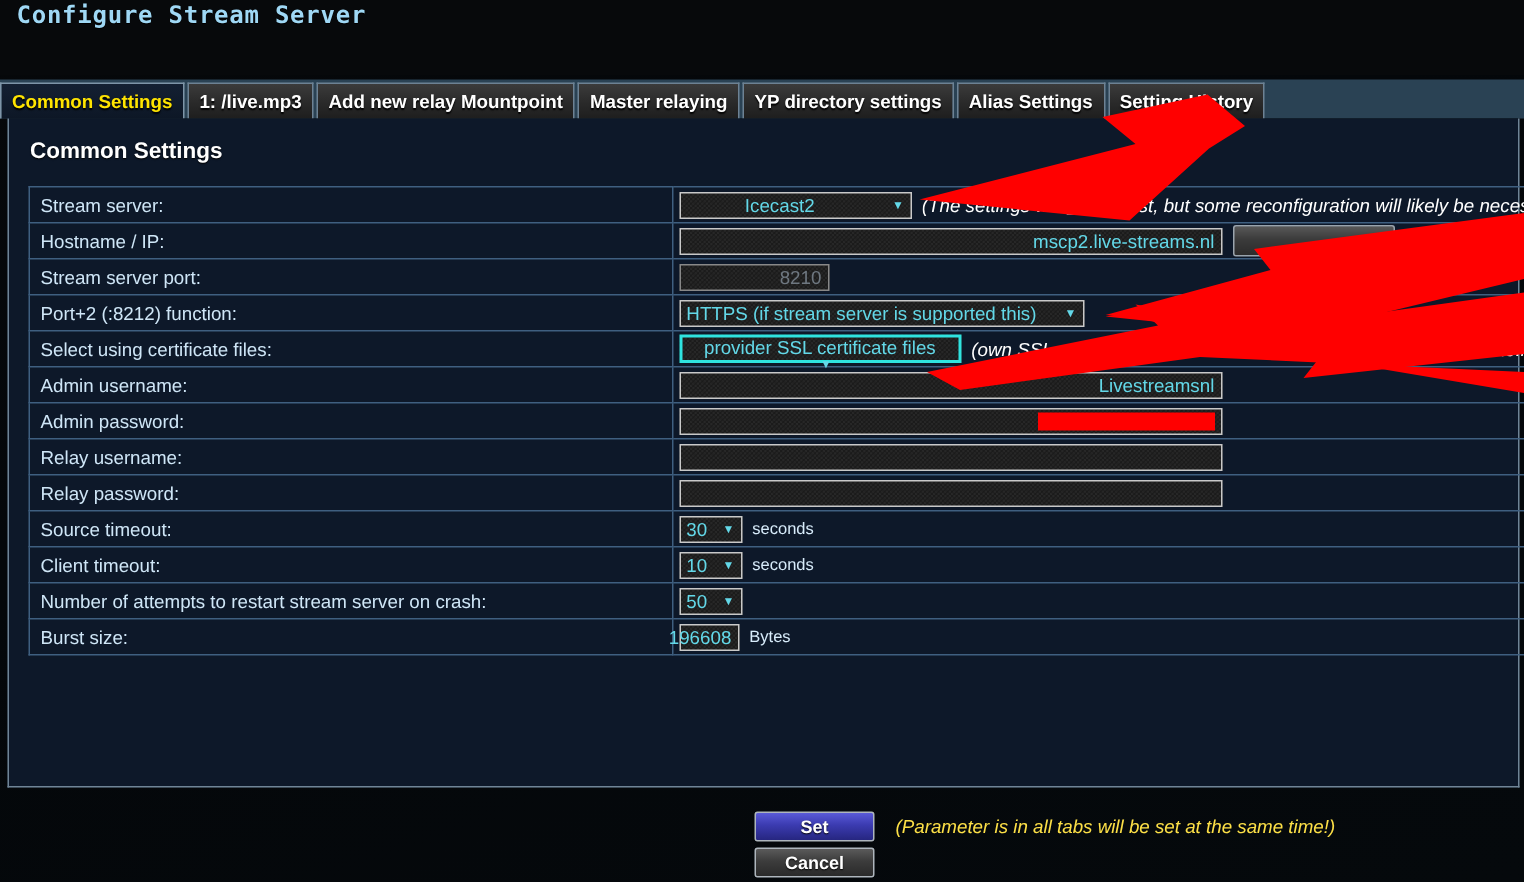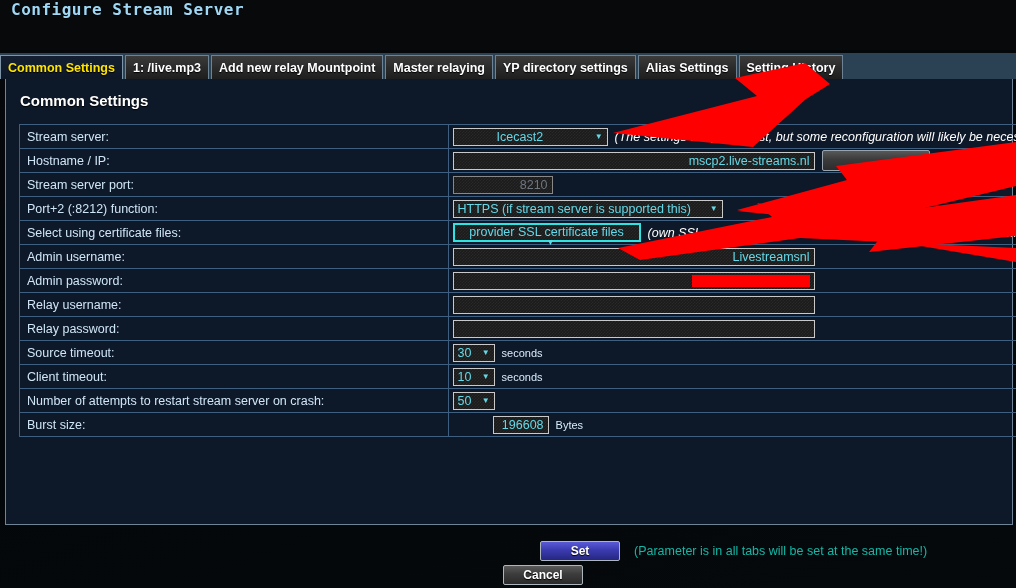--- a/index.html
+++ b/index.html
@@ -133,21 +133,21 @@
     margin-left: 8px;
     line-height: 1;
   }
   .inp-server   { width: 155px; padding-left: 43px; }
   .inp-host     { width: 362px; }
   .inp-port     { width: 100px; }
   .inp-https    { width: 270px; }
   .inp-cert     { width: 188px; }
   .inp-text-lg  { width: 362px; }
   .inp-num      { width: 42px; justify-content: space-between; }
-  .inp-burst    { width: 56px; margin-left: 40px; }
+  .inp-burst    { width: 40px; }
 
   .redact {
     display: inline-block;
     width: 118px; height: 12px;
     background: #ff0000;
     margin-left: 1px;
   }
 
   .hint {
     color: #ffffff;
@@ -178,23 +178,23 @@
   .btn {
     width: 80px; height: 20px;
     border: 1px solid #aeb6bd;
     border-radius: 2px;
     font-size: 12px; font-weight: bold;
     color: #ffffff;
     display: flex; align-items: center; justify-content: center;
     text-shadow: 0 1px 1px #000;
     cursor: pointer;
   }
-  .btn-set    { background: linear-gradient(180deg,#5a5ad8 0%,#3b3bb0 45%,#262680 100%); margin-left: 37px; }
+  .btn-set    { background: linear-gradient(180deg,#5a5ad8 0%,#3b3bb0 45%,#262680 100%); }
   .btn-cancel { background: linear-gradient(180deg,#5a5a5a 0%,#3c3c3c 45%,#2a2a2a 100%); }
-  .note { color:#14b8a6; font-size:12.5px; white-space: nowrap; }
+  .note { color:#fde047; font-size:12.5px; font-style: italic; white-space: nowrap; }
 
   
   .arrows { position: absolute; left:0; top:0; width:1016px; height:588px; pointer-events:none; }
 </style>
 </head>
 <body>
 
 <div id="app">
 
   <div class="titlebar">

